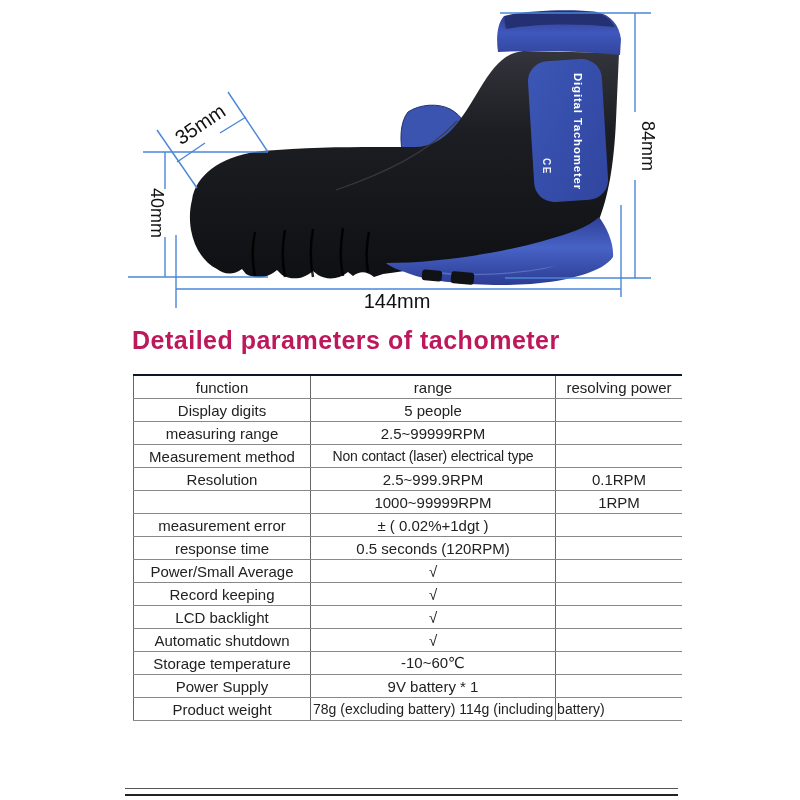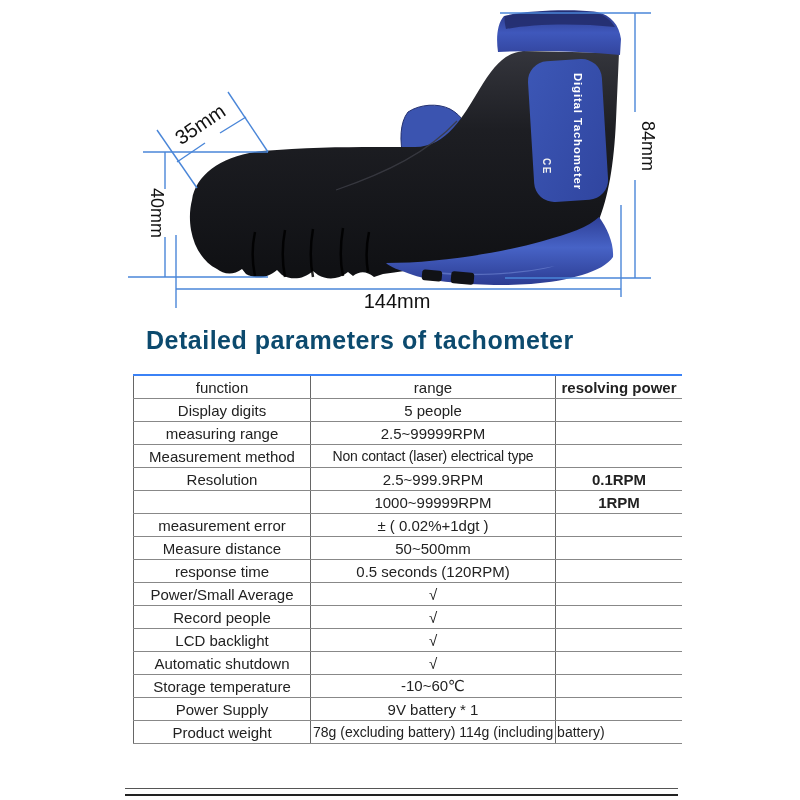--- a/index.html
+++ b/index.html
@@ -1,29 +1,29 @@
 <!DOCTYPE html>
 <html><head>
 <meta charset="utf-8">
 <style>
   html,body{margin:0;padding:0;background:#fff;}
   body{width:800px;height:800px;position:relative;overflow:hidden;
        font-family:"Liberation Sans","DejaVu Sans",sans-serif;color:#222;}
   .figure{position:absolute;left:0;top:0;width:800px;height:322px;}
-  .sec-title{position:absolute;left:146px;top:326px;font-size:25px;font-weight:bold;
-             color:#0c4a6e;letter-spacing:0.5px;}
+  .sec-title{position:absolute;left:132px;top:326px;font-size:25px;font-weight:bold;
+             color:#be185d;letter-spacing:0.5px;}
   .spec-table{position:absolute;left:133px;top:374px;border-collapse:collapse;
-              table-layout:fixed;width:535px;border-top:2px solid #3b82f6;
+              table-layout:fixed;width:535px;border-top:2px solid #0f172a;
               border-left:1px solid #666;}
   .spec-table th,.spec-table td{height:22px;padding:0 2px;text-align:center;
               font-size:15px;font-weight:normal;color:#222;white-space:nowrap;
               overflow:visible;border-bottom:1px solid #888;}
   .spec-table .c1{width:172px;border-right:1px solid #666;}
   .spec-table .c2{width:240px;border-right:1px solid #666;}
-  .spec-table .c3{width:122px;font-weight:bold;}
+  .spec-table .c3{width:122px;}
   .spec-table tr.small td.c2{font-size:14px;}
   .spec-table tr.tight td.c2{font-size:14px;letter-spacing:-0.2px;}
   .bottom-rule{position:absolute;left:125px;top:788px;width:553px;height:5px;
                border-top:1.5px solid #555;border-bottom:2.5px solid #222;}
 </style>
 </head>
 <body>
 
 <svg class="figure" viewBox="0 0 800 322" xmlns="http://www.w3.org/2000/svg">
   <defs>
@@ -176,36 +176,31 @@
       <td class="c1"></td>
       <td class="c2">1000~99999RPM</td>
       <td class="c3">1RPM</td>
     </tr>
     <tr>
       <td class="c1">measurement error</td>
       <td class="c2">± ( 0.02%+1dgt )</td>
       <td class="c3"></td>
     </tr>
     <tr>
-      <td class="c1">Measure distance</td>
-      <td class="c2">50~500mm</td>
-      <td class="c3"></td>
-    </tr>
-    <tr>
       <td class="c1">response time</td>
       <td class="c2">0.5 seconds (120RPM)</td>
       <td class="c3"></td>
     </tr>
     <tr>
       <td class="c1">Power/Small Average</td>
       <td class="c2">√</td>
       <td class="c3"></td>
     </tr>
     <tr>
-      <td class="c1">Record people</td>
+      <td class="c1">Record keeping</td>
       <td class="c2">√</td>
       <td class="c3"></td>
     </tr>
     <tr>
       <td class="c1">LCD backlight</td>
       <td class="c2">√</td>
       <td class="c3"></td>
     </tr>
     <tr>
       <td class="c1">Automatic shutdown</td>

